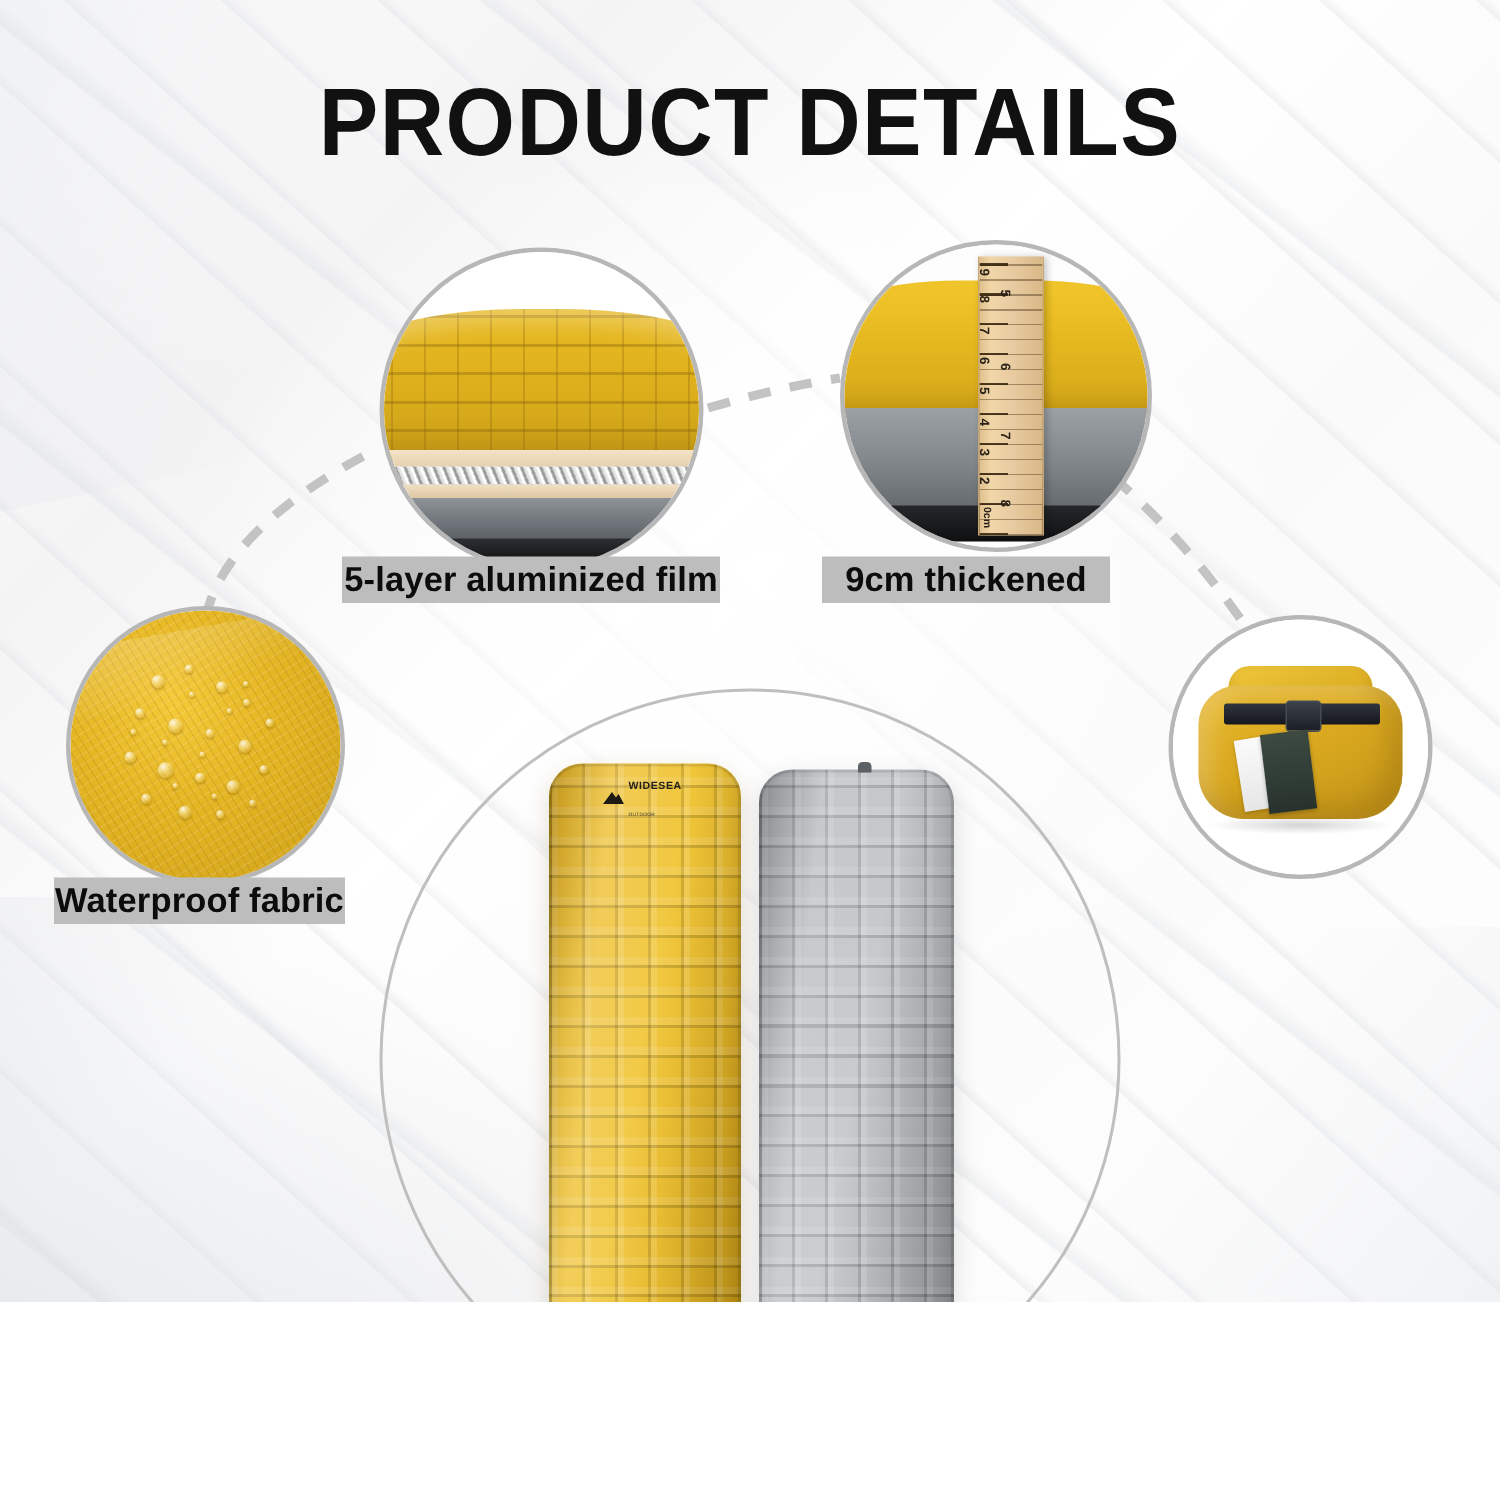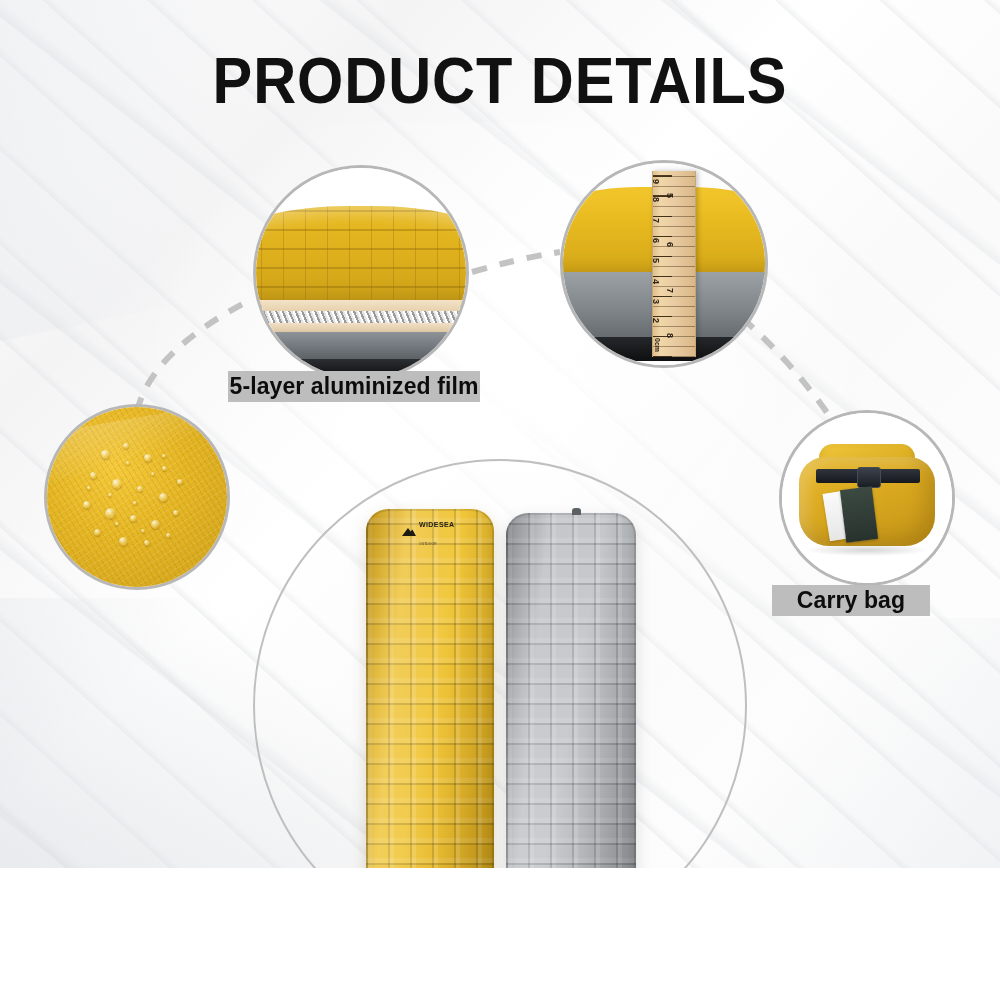--- a/index.html
+++ b/index.html
@@ -502,15 +502,16 @@
   </div>
 
   <div class="pad pad-grey">
     <div class="quilt"></div>
     <div class="pad-sheen"></div>
     <div class="pad-edge"></div>
   </div>
   <div class="pad-valve" style="left:572px; top:508px;"></div>
 
   <div class="label lb-film">5-layer aluminized film</div>
-  <div class="label lb-bag">Carry bag</div>
+  <div class="label lb-thick">9cm thickened</div>
+  <div class="label lb-water">Waterproof fabric</div>
 
 </div>
 
 </body></html>

